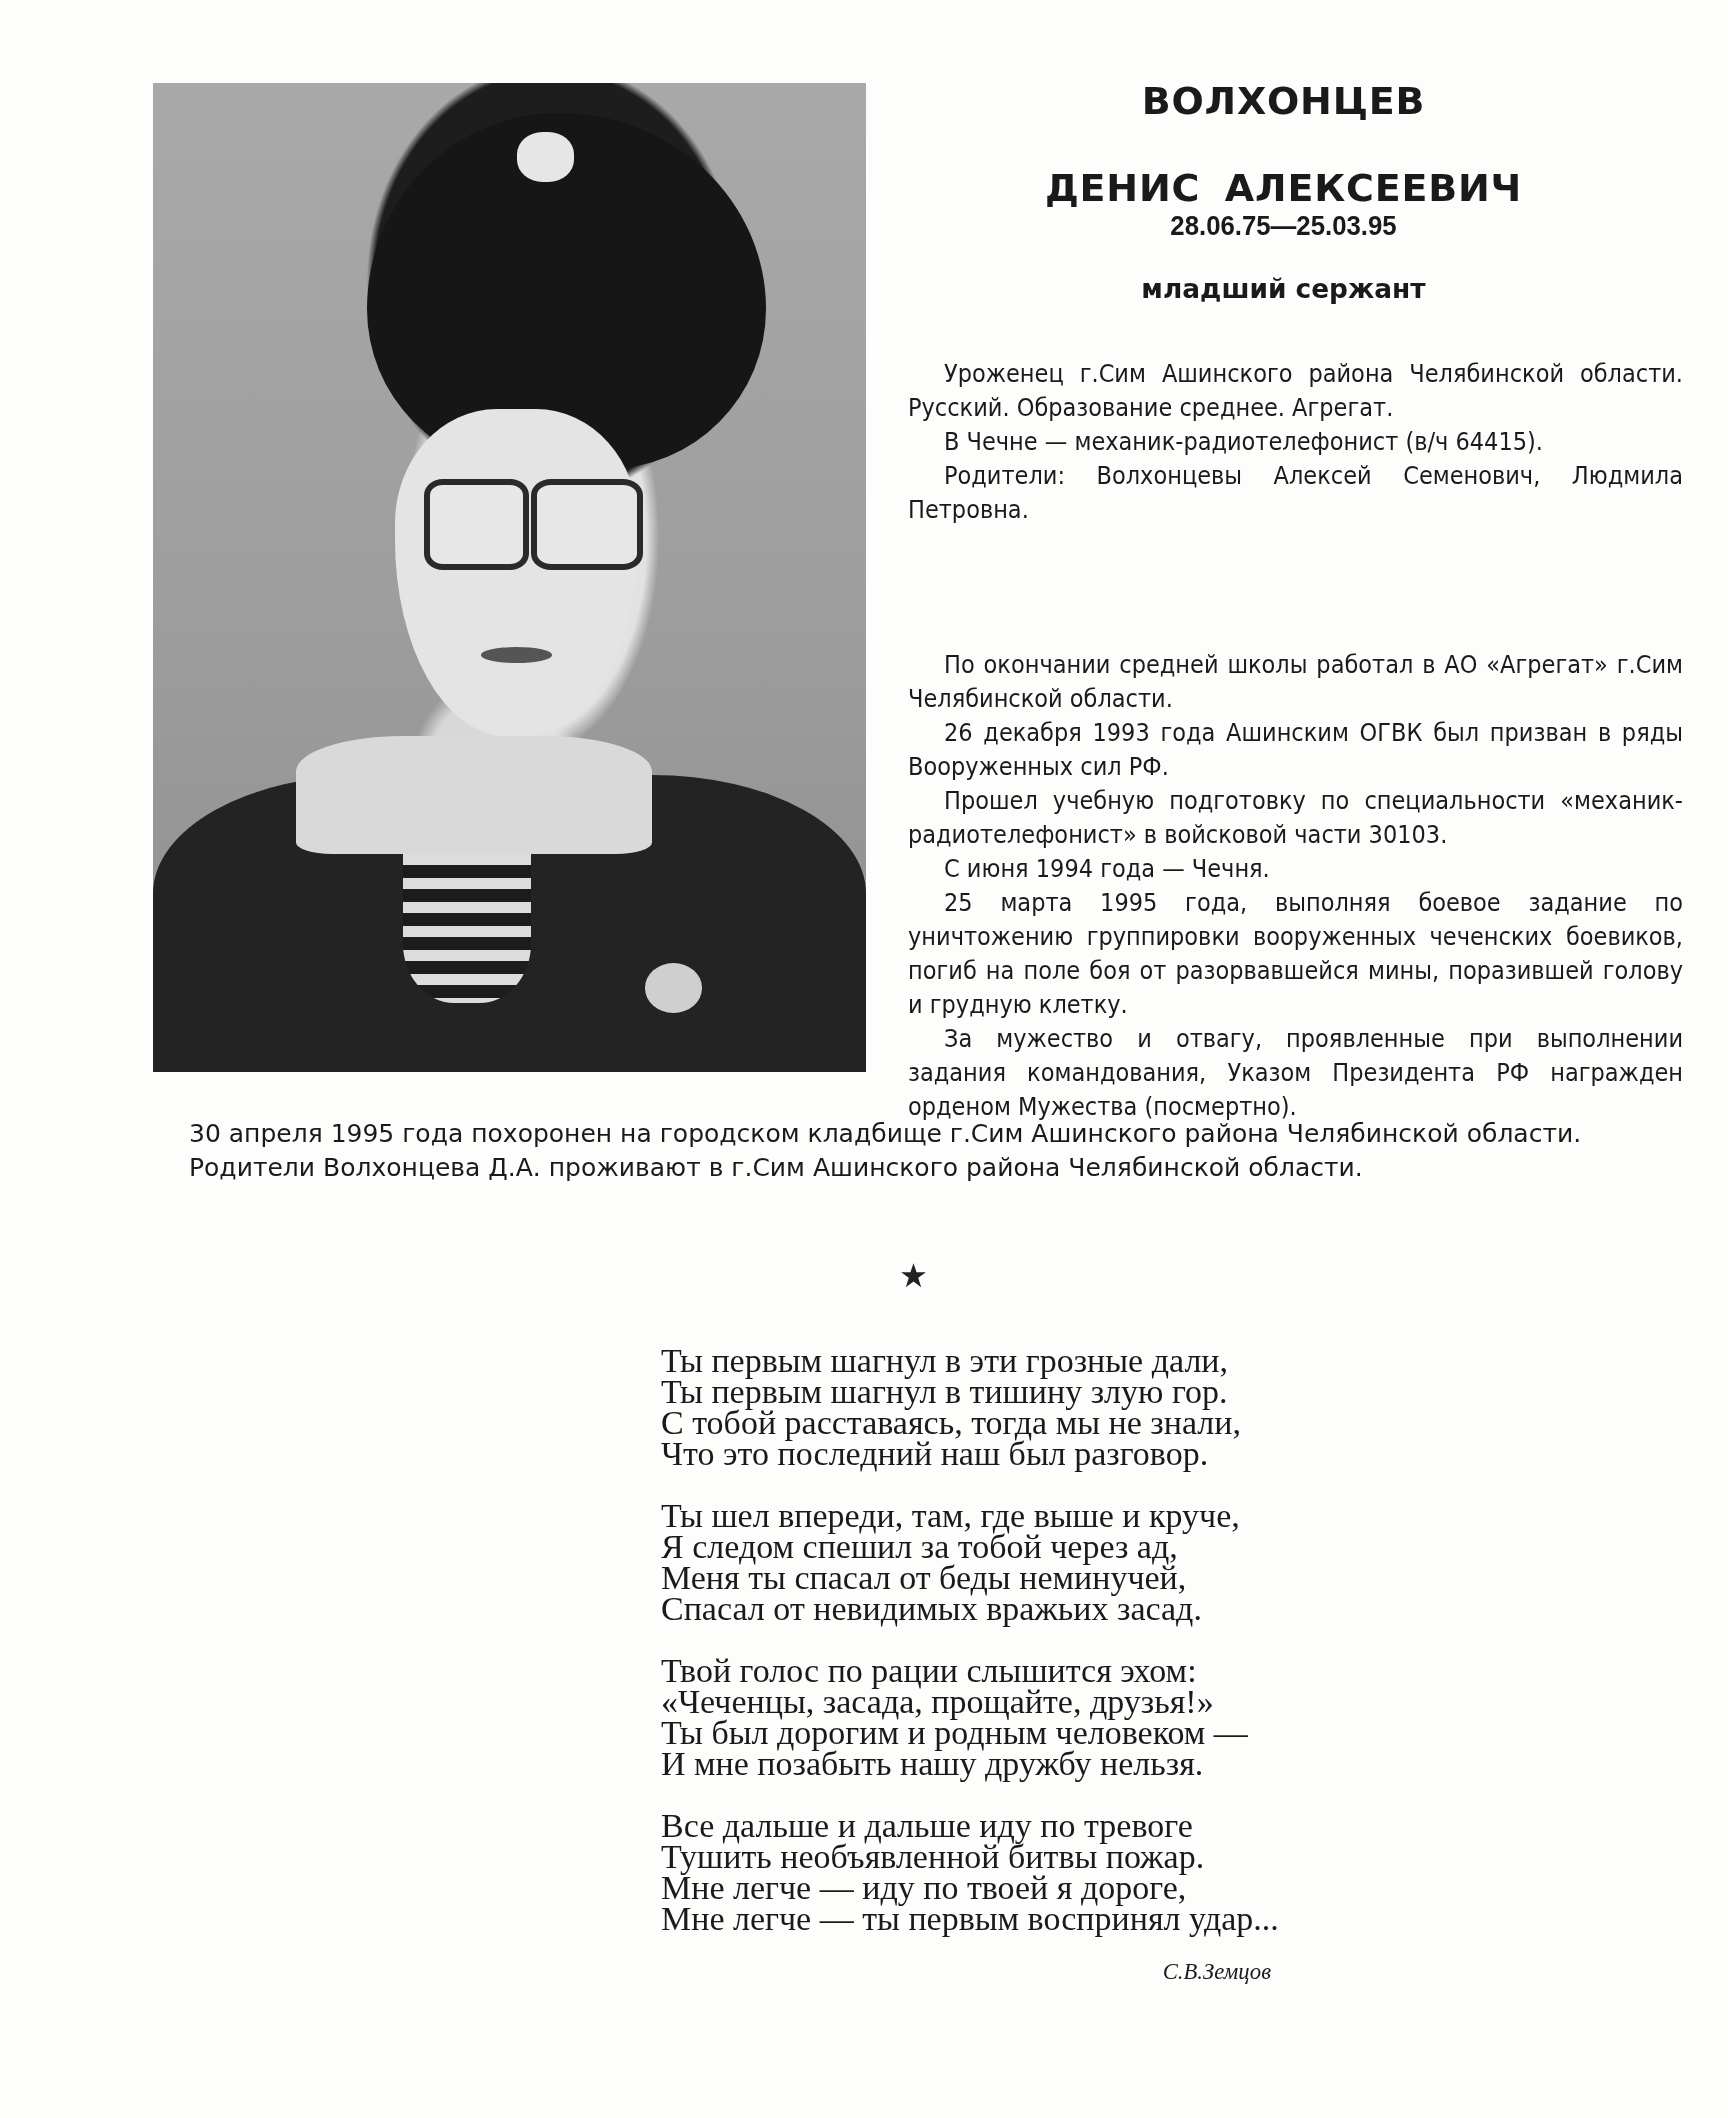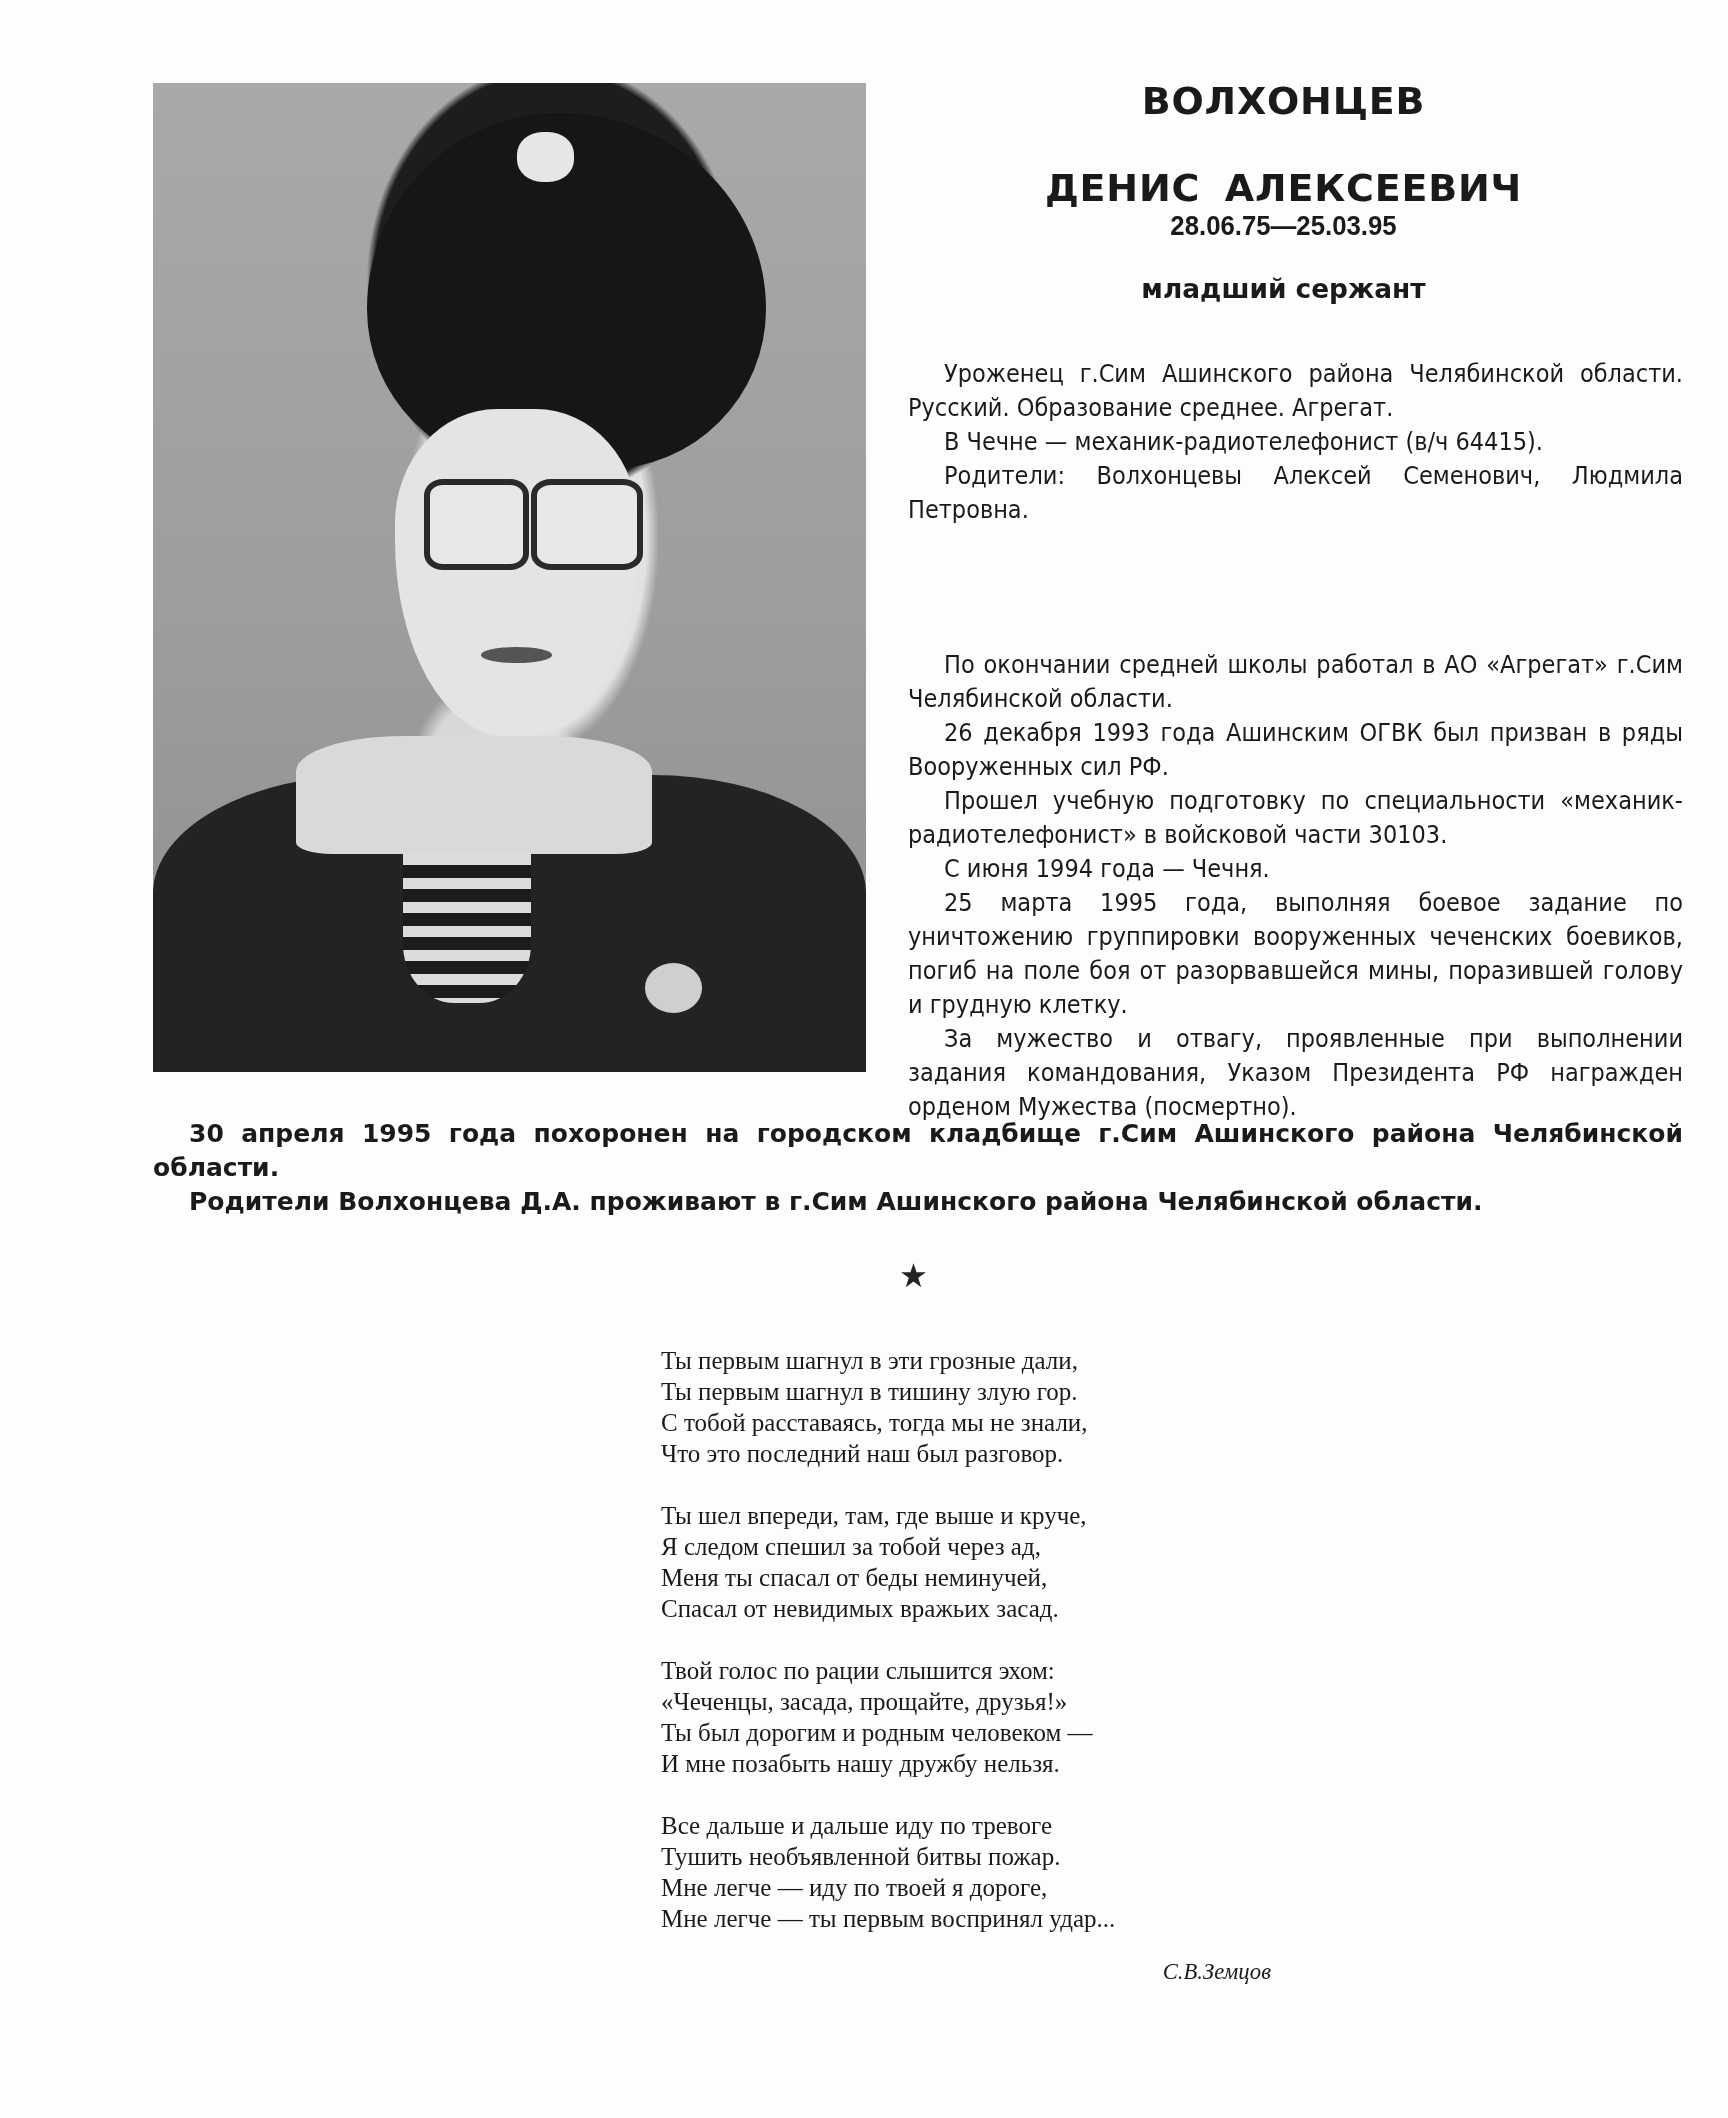--- a/index.html
+++ b/index.html
@@ -90,30 +90,30 @@
       font-stretch: condensed;
     }
     .bio p { margin: 0; text-indent: 36px; }
     .bio-1 { top: 357px; }
     .bio-2 { top: 648px; }
     .wide {
       position: absolute; left: 153px; width: 1530px;
       font-size: 25px; line-height: 34px; text-align: justify; text-align-last: left;
     }
     .wide p { margin: 0; text-indent: 36px; }
-    .wide-1 { top: 1117px; font-weight: bold; }
+    .wide-1 { top: 1117px; }
 
     .star {
       position: absolute; left: 900px; top: 1262px; width: 27px; height: 27px;
     }
 
     
     .poem {
       position: absolute; left: 661px; top: 1345px; width: 634px;
-      font-family: "Liberation Serif", "DejaVu Serif", serif; font-size: 25px; line-height: 31px;
+      font-family: "Liberation Serif", "DejaVu Serif", serif; font-size: 34px; line-height: 31px;
     }
     .stanza { margin-bottom: 31px; }
     .stanza div { white-space: nowrap; }
     .author {
       position: absolute; left: 1102px; top: 1959px; width: 169px; text-align: right;
       font-family: "Liberation Serif", "DejaVu Serif", serif; font-style: italic; font-size: 22.7px;
     }
   </style>
 </head>
 <body>

